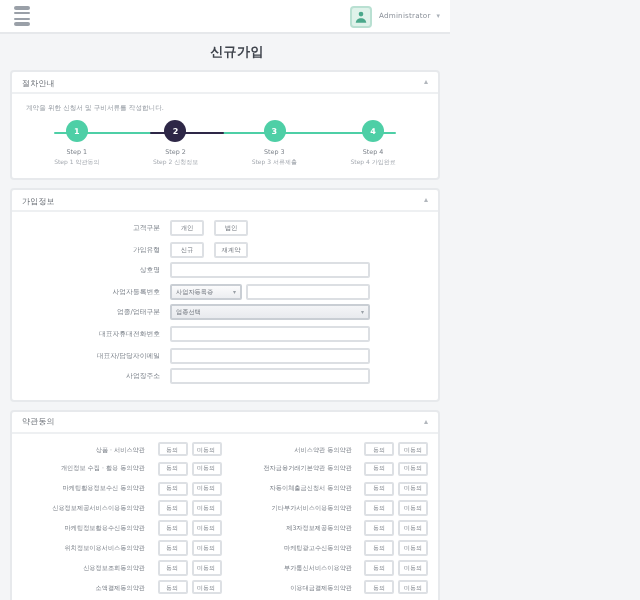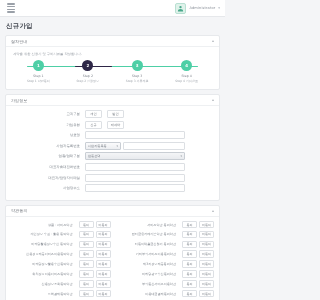--- a/index.html
+++ b/index.html
@@ -26,21 +26,21 @@
     background: #dff2ea; border: 1px solid #b9e0d2;
     display: flex; align-items: center; justify-content: center;
   }
   .avatar svg { width: 7px; height: 7px; }
   .user-name { font-size: 3.6px; color: #8a9099; letter-spacing: .1px; }
   .caret-sm { font-size: 3.4px; color: #aab0b8; }
 
   
   .page-title {
     font-size: 6.5px; color: #3f444d; font-weight: bold;
-    padding: 5px 6px 4px 6px; letter-spacing: .2px;
+    padding: 5px 6px 4px 18px; letter-spacing: .2px; text-align: center;
   }
 
   
   .card {
     background: #ffffff; border: 1px solid #e7e9ec;
     border-radius: 2px; margin: 0 5px 4px 5px;
   }
   .card-head {
     height: 11px; display: flex; align-items: center; justify-content: space-between;
     padding: 0 5px; border-bottom: 1px solid #eef0f2;

